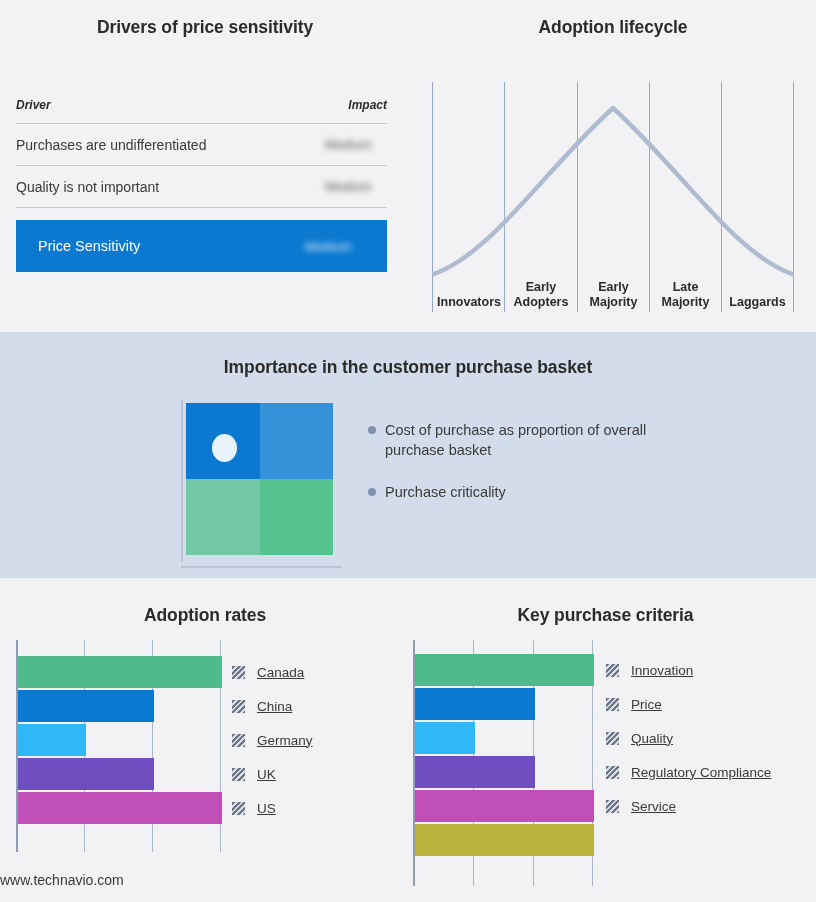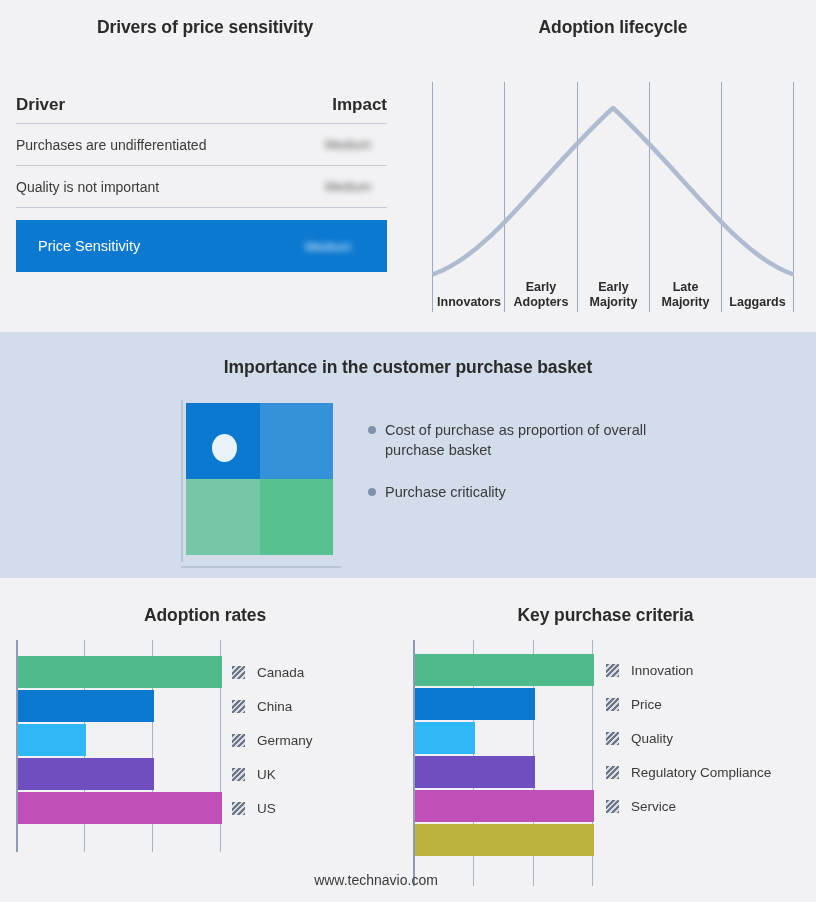--- a/index.html
+++ b/index.html
@@ -55,22 +55,23 @@
     align-items: center;
     justify-content: space-between;
     box-sizing: border-box;
   }
   .dt-head {
     height: 38px;
     border-bottom: 1px solid #c3cbd9;
   }
   .dt-head .dt-cell {
     font-weight: bold;
-    font-size: 17px;
+    font-size: 12px;
     color: #2b2b2b;
+    font-style: italic;
   }
   .dt-body-row {
     height: 42px;
     border-bottom: 1px solid #c3cbd9;
   }
   .dt-body-row .dt-driver {
     font-size: 14px;
     color: #3a3a3a;
   }
   .dt-impact {
@@ -280,29 +281,30 @@
     background-image: repeating-linear-gradient(
       -45deg,
       #6c7585 0px, #6c7585 2px,
       #d9dde4 2px, #d9dde4 4px
     );
   }
   .bc-legend-label {
     font-size: 13.5px;
     color: #3a3a3a;
     white-space: nowrap;
+    text-decoration: underline;
   }
 
   
   .footer {
     position: absolute;
     left: 0;
     bottom: 14px;
     width: 752px;
-    text-align: center;
+    text-align: left;
     font-size: 14px;
     color: #3a3a3a;
   }
 </style>
 </head>
 <body>
 
 <div class="band band-top"></div>
 <div class="band band-middle"></div>
 <div class="band band-bottom"></div>

